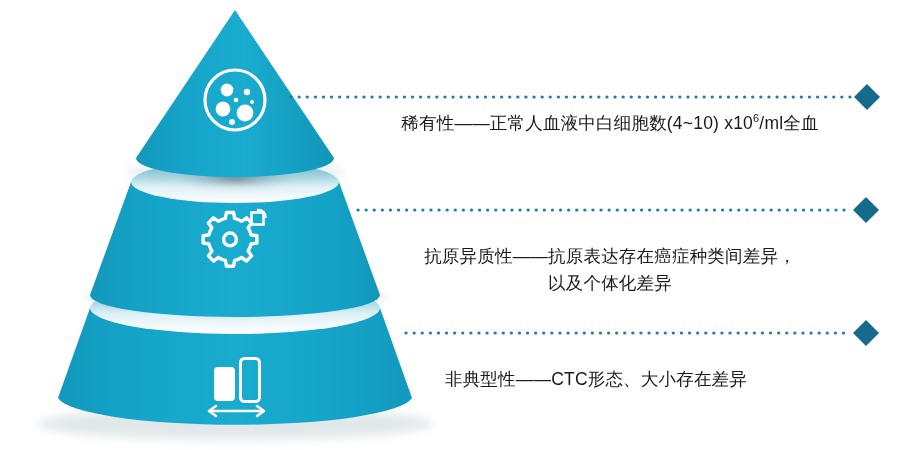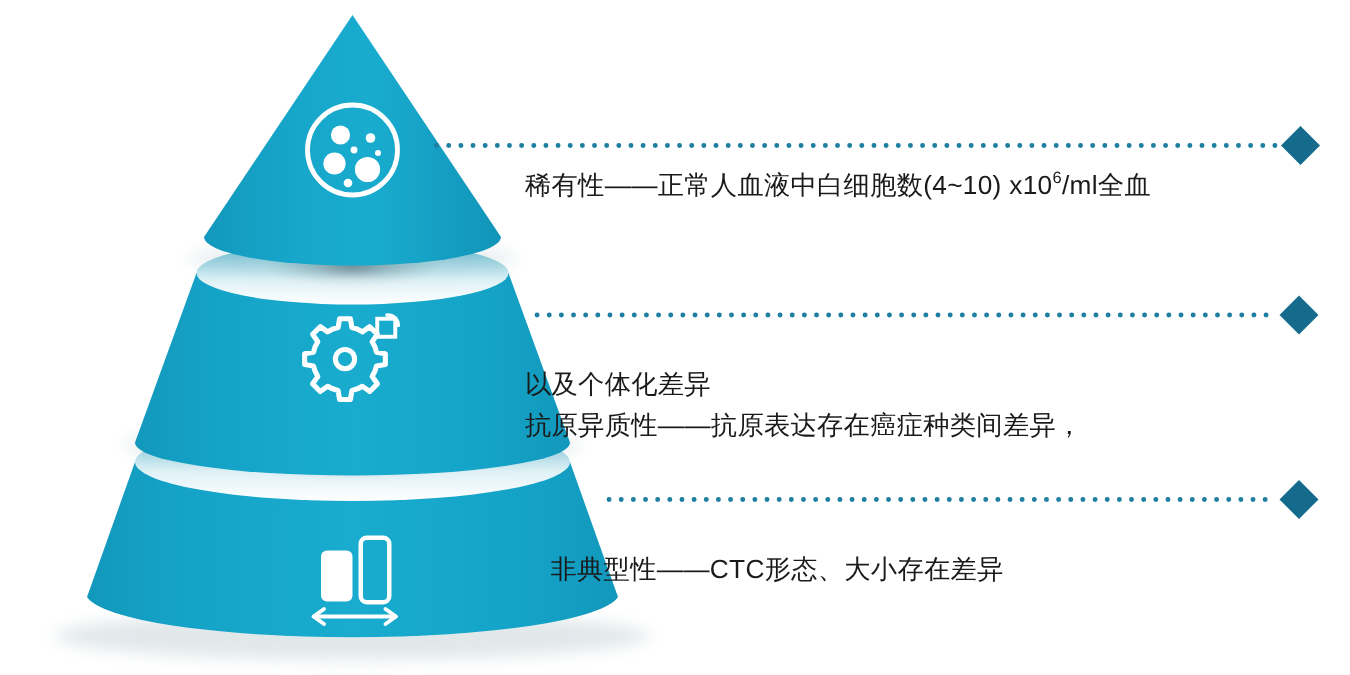--- a/index.html
+++ b/index.html
@@ -26,20 +26,21 @@
     left: 0;
     top: 0;
     width: 900px;
     height: 450px;
   }
   .callout {
     position: absolute;
     color: #1a1a1a;
     font-size: 17.5px;
     line-height: 1.55;
+    text-align: center;
     letter-spacing: 0.2px;
     white-space: nowrap;
     font-family: "Liberation Sans", "DejaVu Sans", sans-serif;
   }
   .callout .sup {
     font-size: 11px;
     vertical-align: super;
     line-height: 0;
   }
   .callout .ln {
@@ -49,21 +50,21 @@
     left: 350px;
     top: 110px;
     width: 520px;
   }
   #callout-2 {
     left: 350px;
     top: 243px;
     width: 520px;
   }
   #callout-3 {
-    left: 367px;
+    left: 336px;
     top: 366px;
     width: 520px;
   }
 </style>
 </head>
 <body>
 
 <div id="stage">
 
   <svg class="pyramid-svg" viewBox="0 0 900 450">
@@ -192,21 +193,21 @@
       <line x1="406" y1="333" x2="850" y2="333" stroke="#1F7FA0" stroke-width="3.2" stroke-linecap="round" stroke-dasharray="0.1 8"></line>
       <polygon points="866,320 879,333 866,346 853,333" fill="#146B8C"></polygon>
     </g>
   </svg>
 
   <div class="callout" id="callout-1">
     <span class="ln"><span>稀有性——正常人血液中白细胞数(4~10) x10</span><span class="sup">6</span><span>/ml全血</span></span>
   </div>
 
   <div class="callout" id="callout-2">
+    <span class="ln">抗原异质性——抗原表达存在癌症种类间差异，</span>
     <span class="ln">以及个体化差异</span>
-    <span class="ln">抗原异质性——抗原表达存在癌症种类间差异，</span>
   </div>
 
   <div class="callout" id="callout-3">
     <span class="ln">非典型性——CTC形态、大小存在差异</span>
   </div>
 
 </div>
 
 </body></html>

